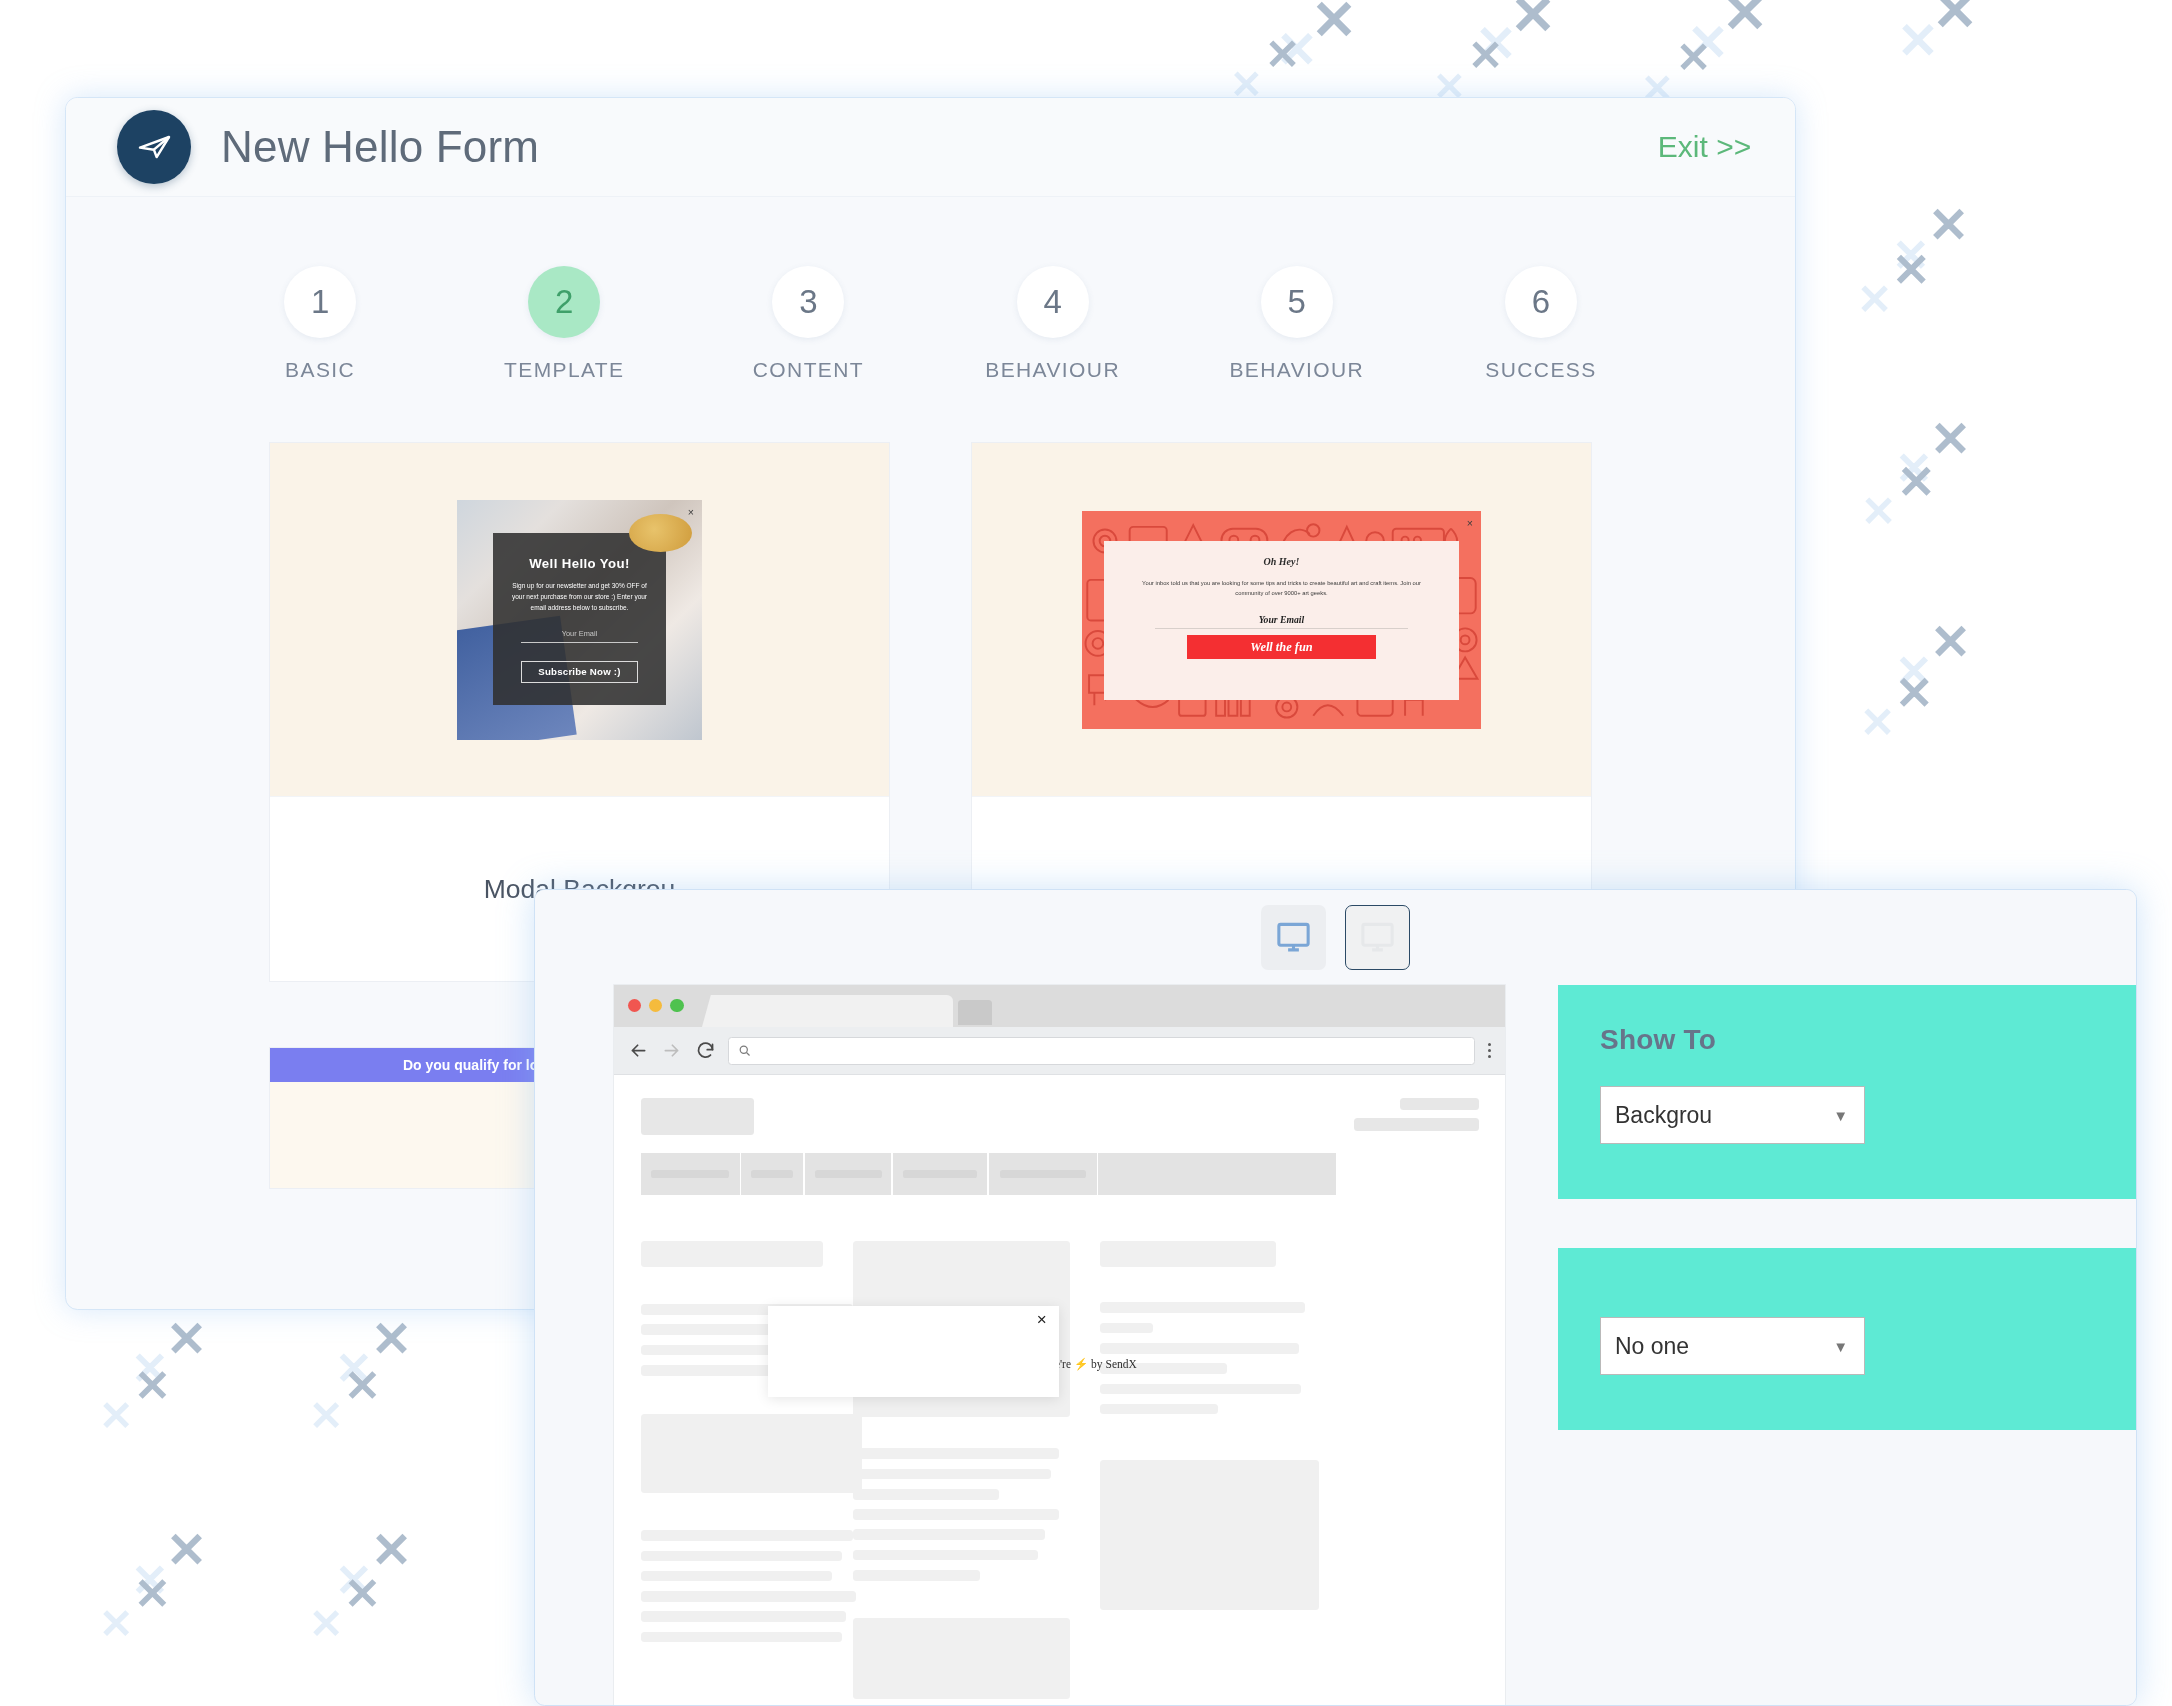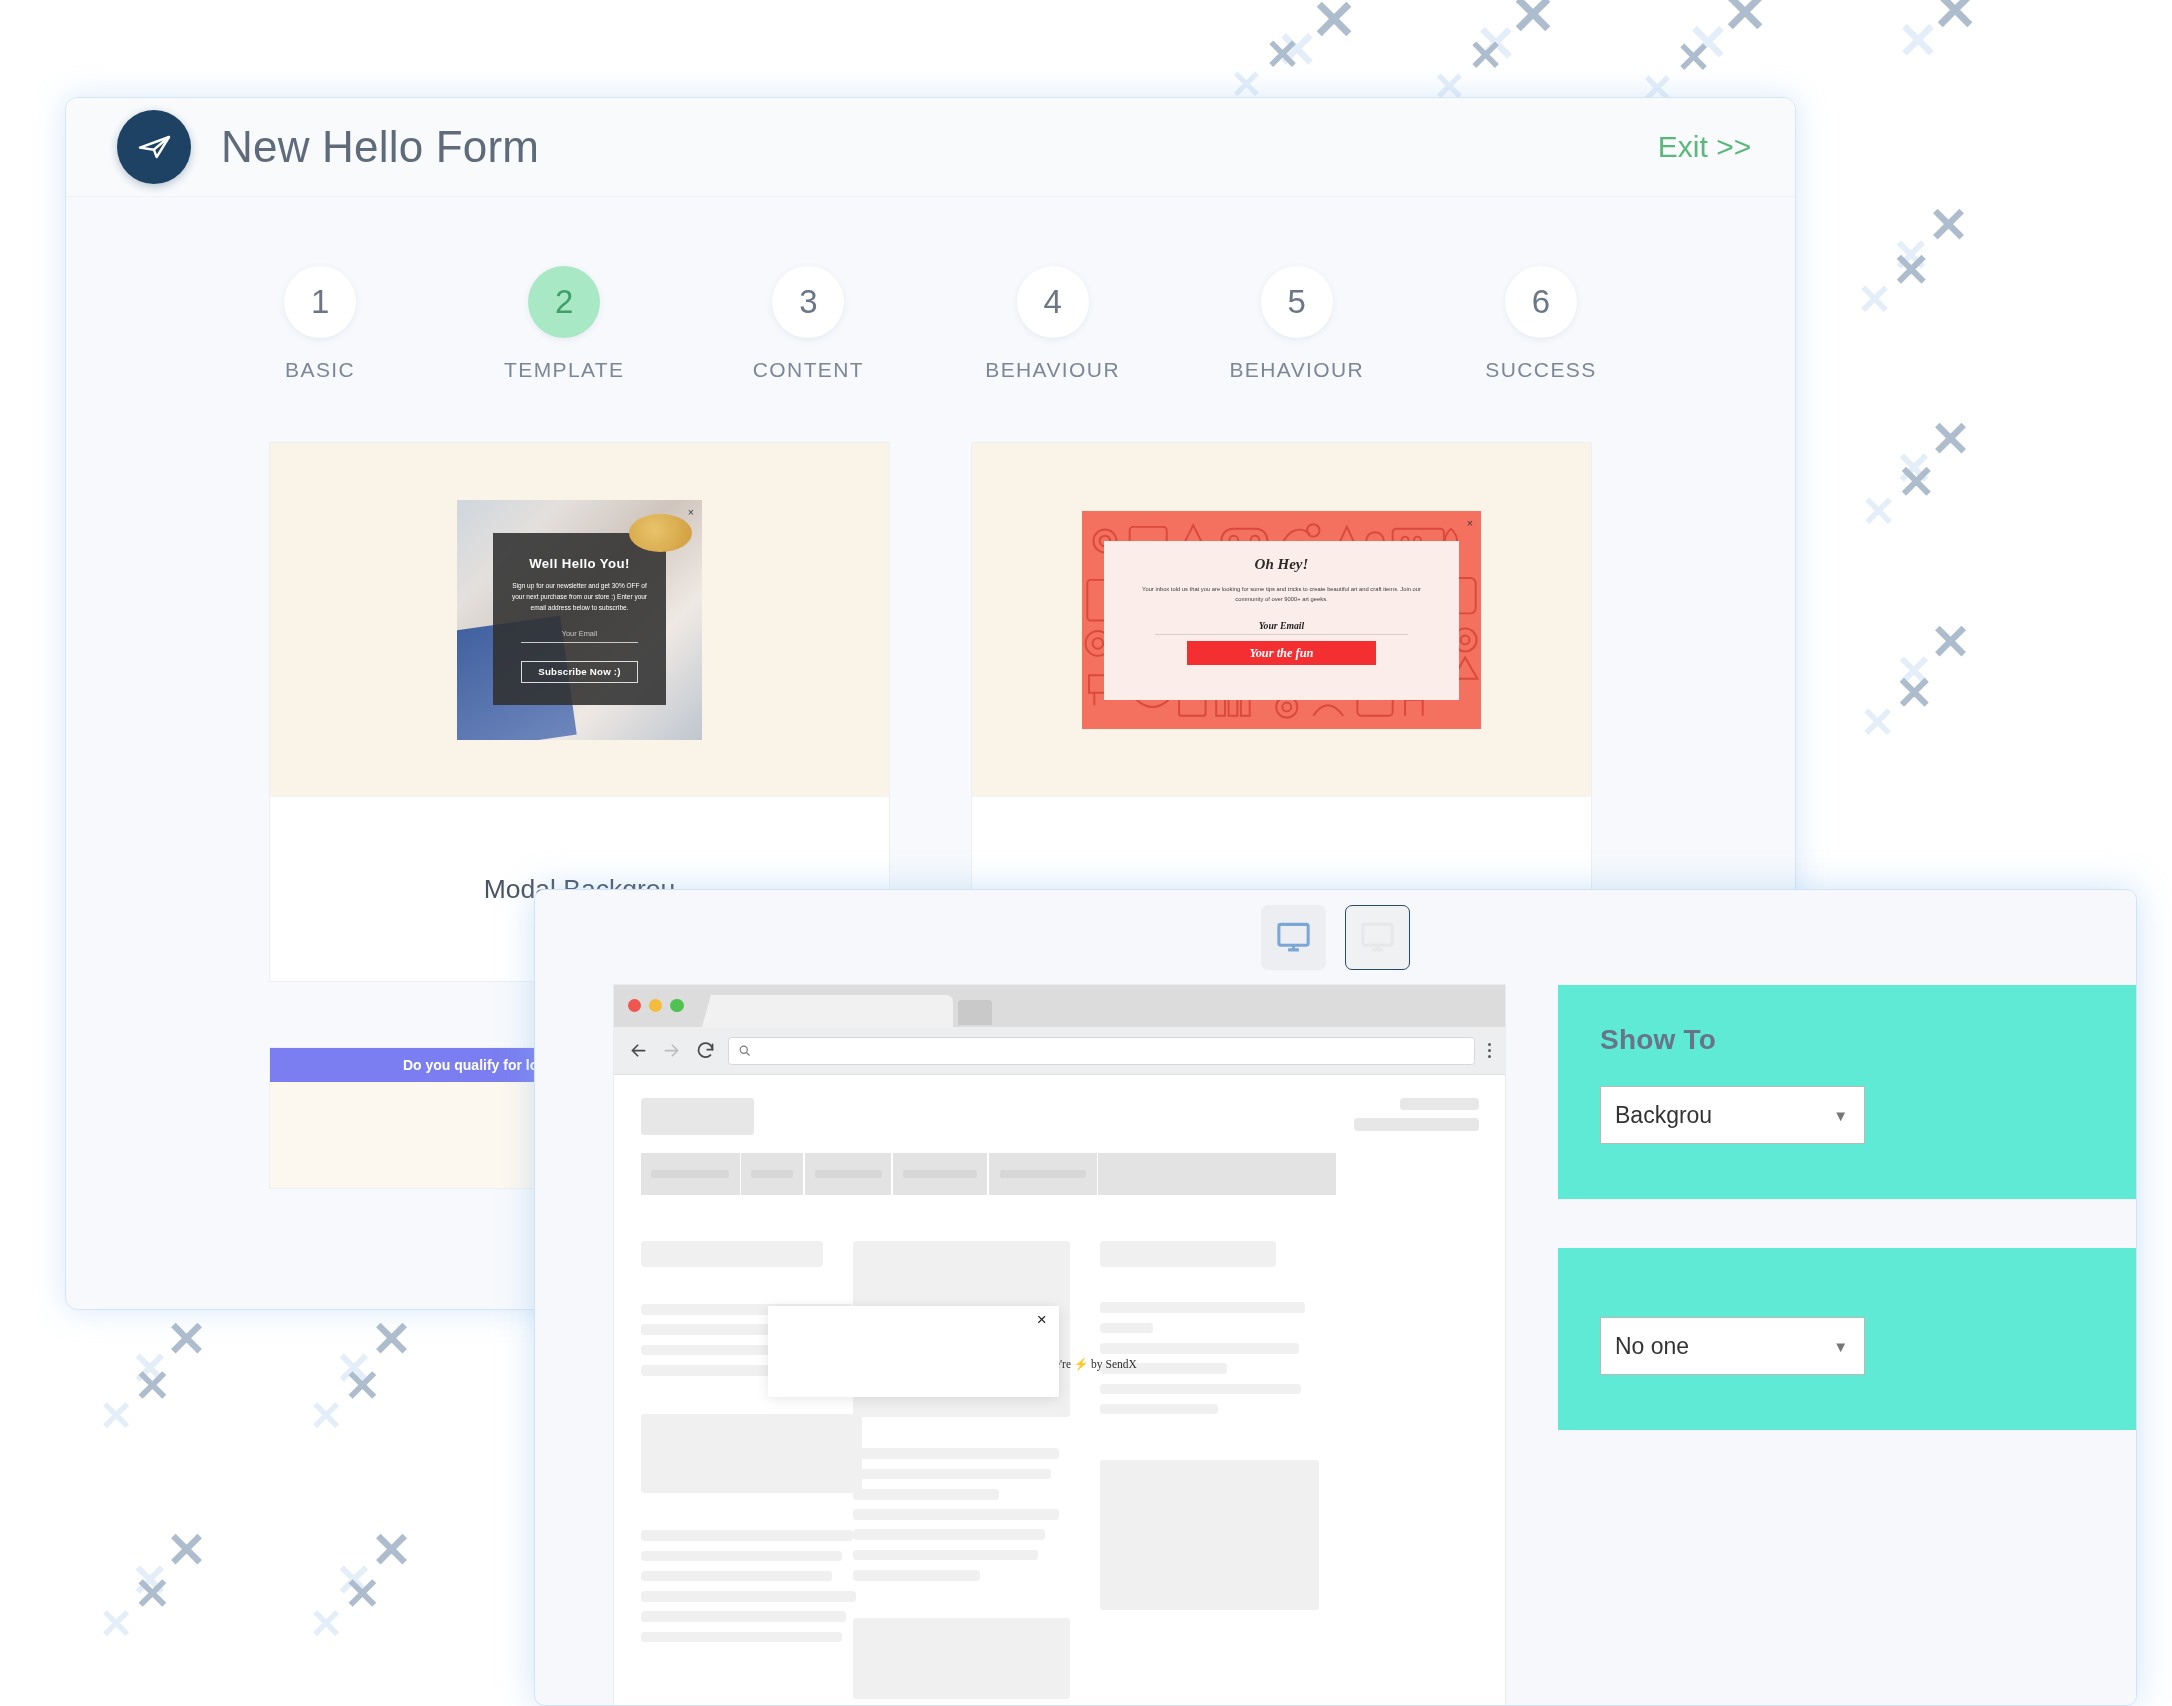--- a/index.html
+++ b/index.html
@@ -135,21 +135,21 @@
     width: 399px; height: 218px; position: relative; overflow: hidden;
     background: #f4705f;
   }
   .pp2 .doodle { position: absolute; inset: 0; }
   .pp2-inner {
     position: absolute; left: 5.5%; top: 14%;
     width: 89%; height: 73%;
     background: #fbeeea; display: flex; flex-direction: column;
     align-items: center; padding: 15px 30px 10.6px;
   }
-  .pp2-h { font-size: 15px; font-weight: 700; color: #2b2b2b;
+  .pp2-h { font-size: 10px; font-weight: 700; color: #2b2b2b;
            font-family: "Liberation Serif", serif; font-style: italic; }
   .pp2-p { font-size: 5.8px; color: #3a3a3a; line-height: 1.65;
            text-align: center; margin-top: 12.4px; }
   .pp2-email { font-size: 9.7px; font-weight: 700; color: #1f1f1f;
                margin-top: 15px; font-family: "Liberation Serif", serif;
                font-style: italic; }
   .pp2-rule { width: 86%; height: 0.9px; background: #d8cfcb; margin-top: 3.5px; }
   .pp2-btn {
     margin-top: 6.2px; width: 64%; height: 24px; background: #f42f32;
     color: #fff; display: flex; align-items: center; justify-content: center;
@@ -419,21 +419,21 @@
             <path d="M262 232 q16 -24 34 0"></path>
             <rect x="312" y="208" width="40" height="24" rx="5"></rect>
             <path d="M366 232 v-18 h20 v18 M372 214 v-8 h8 v8"></path>
           </svg>
           <span class="pp-close">×</span>
           <div class="pp2-inner">
             <div class="pp2-h">Oh Hey!</div>
             <div class="pp2-p">Your inbox told us that you are looking for some tips and tricks to create beautiful art and craft items. Join our community of over 9000+ art geeks.</div>
             <div class="pp2-email">Your Email</div>
             <div class="pp2-rule"></div>
-            <div class="pp2-btn">Your the fun</div>
+            <div class="pp2-btn">Well the fun</div>
           </div>
         </div>
       </div>
       <div class="tpl-footer"></div>
     </div>
   </div>
 
   <div id="bar-row">
     <div class="bar-card">
       <div class="bar-strip">Do you qualify for lower student loan? Enter your em</div>

